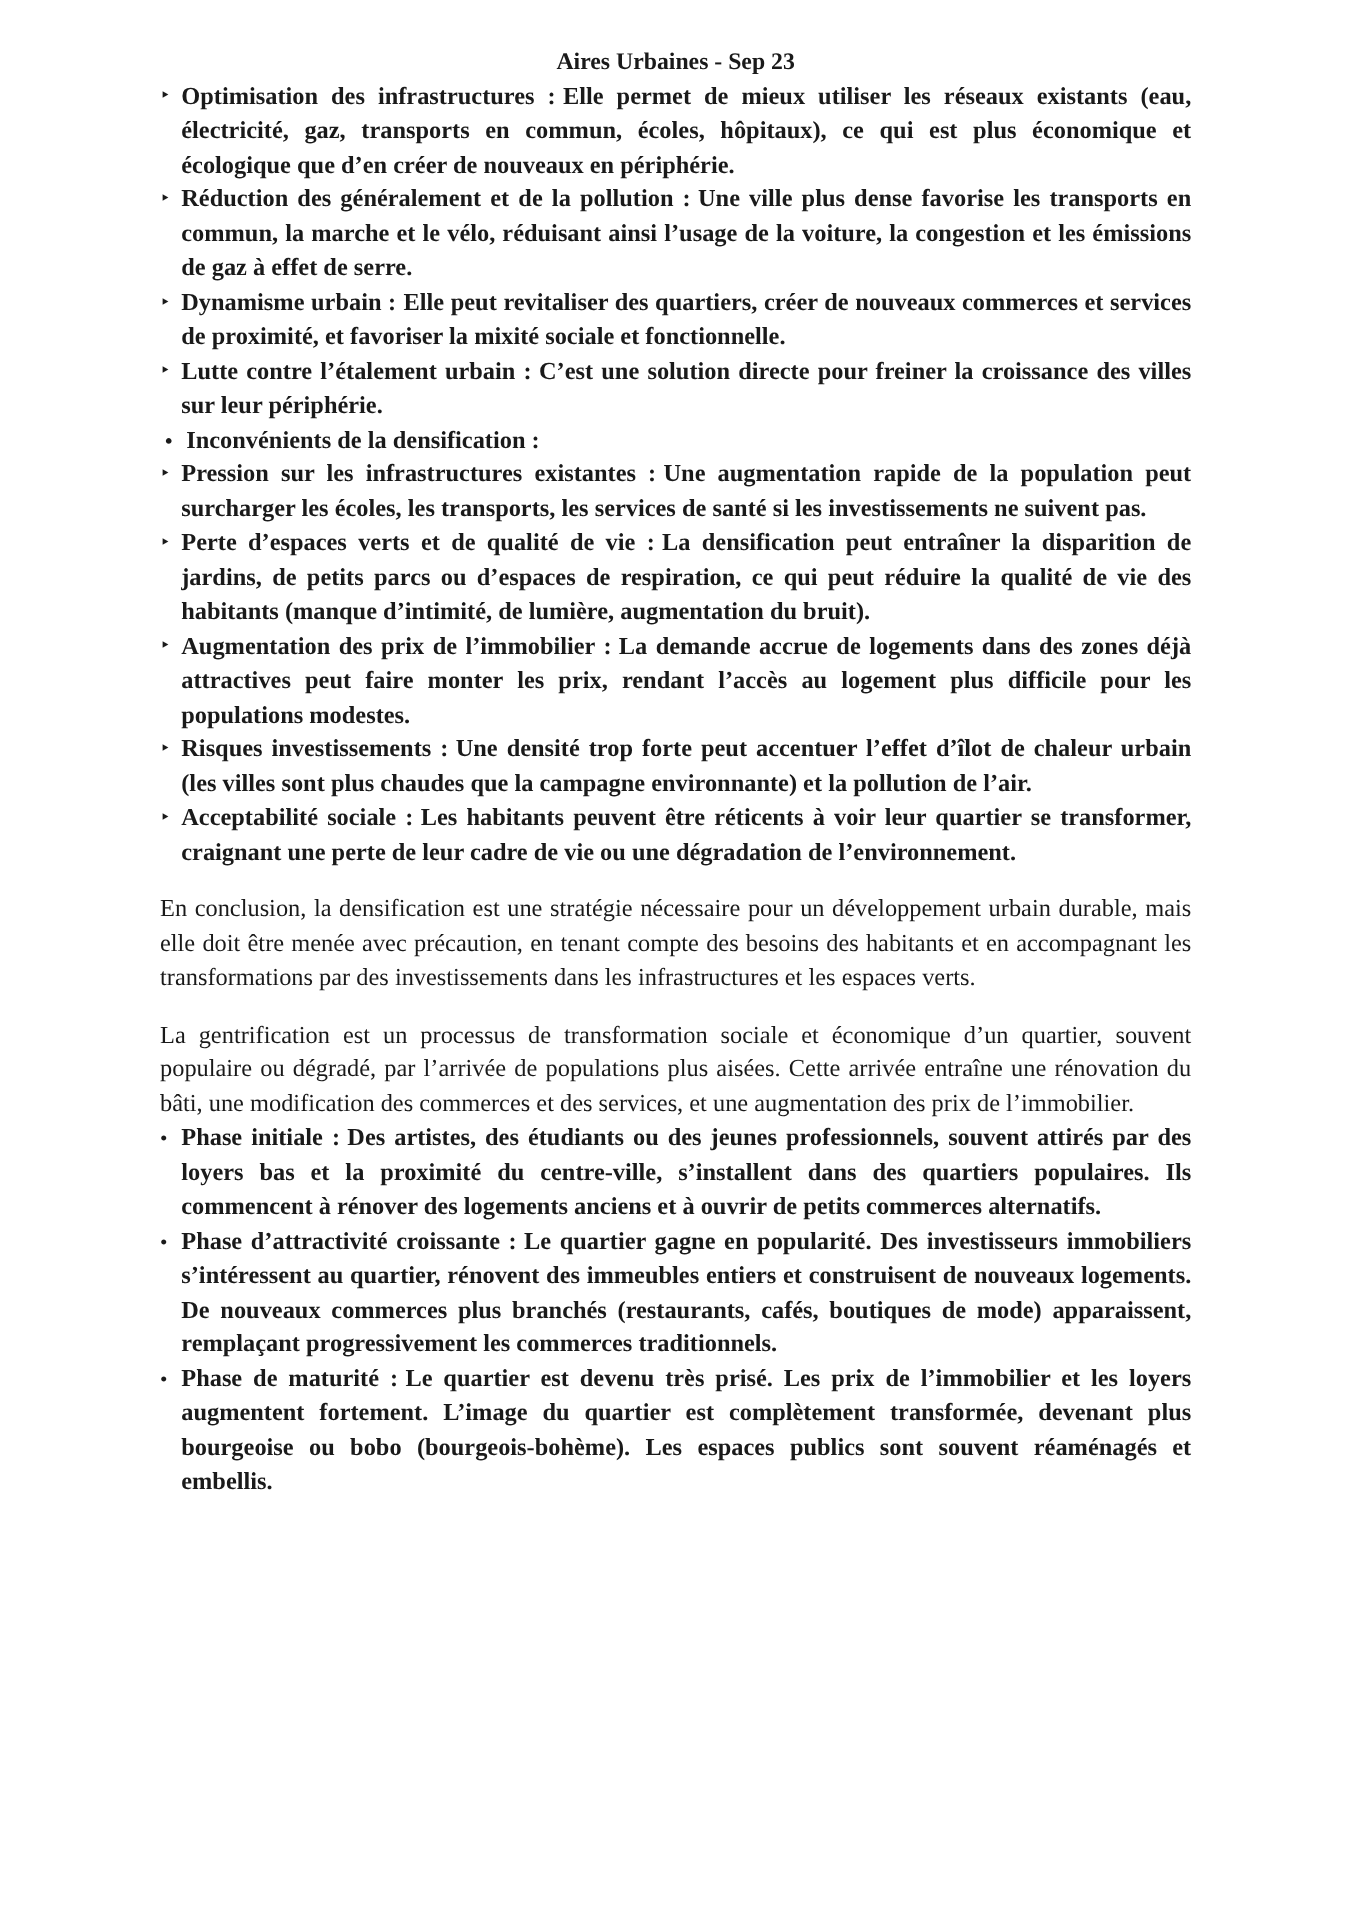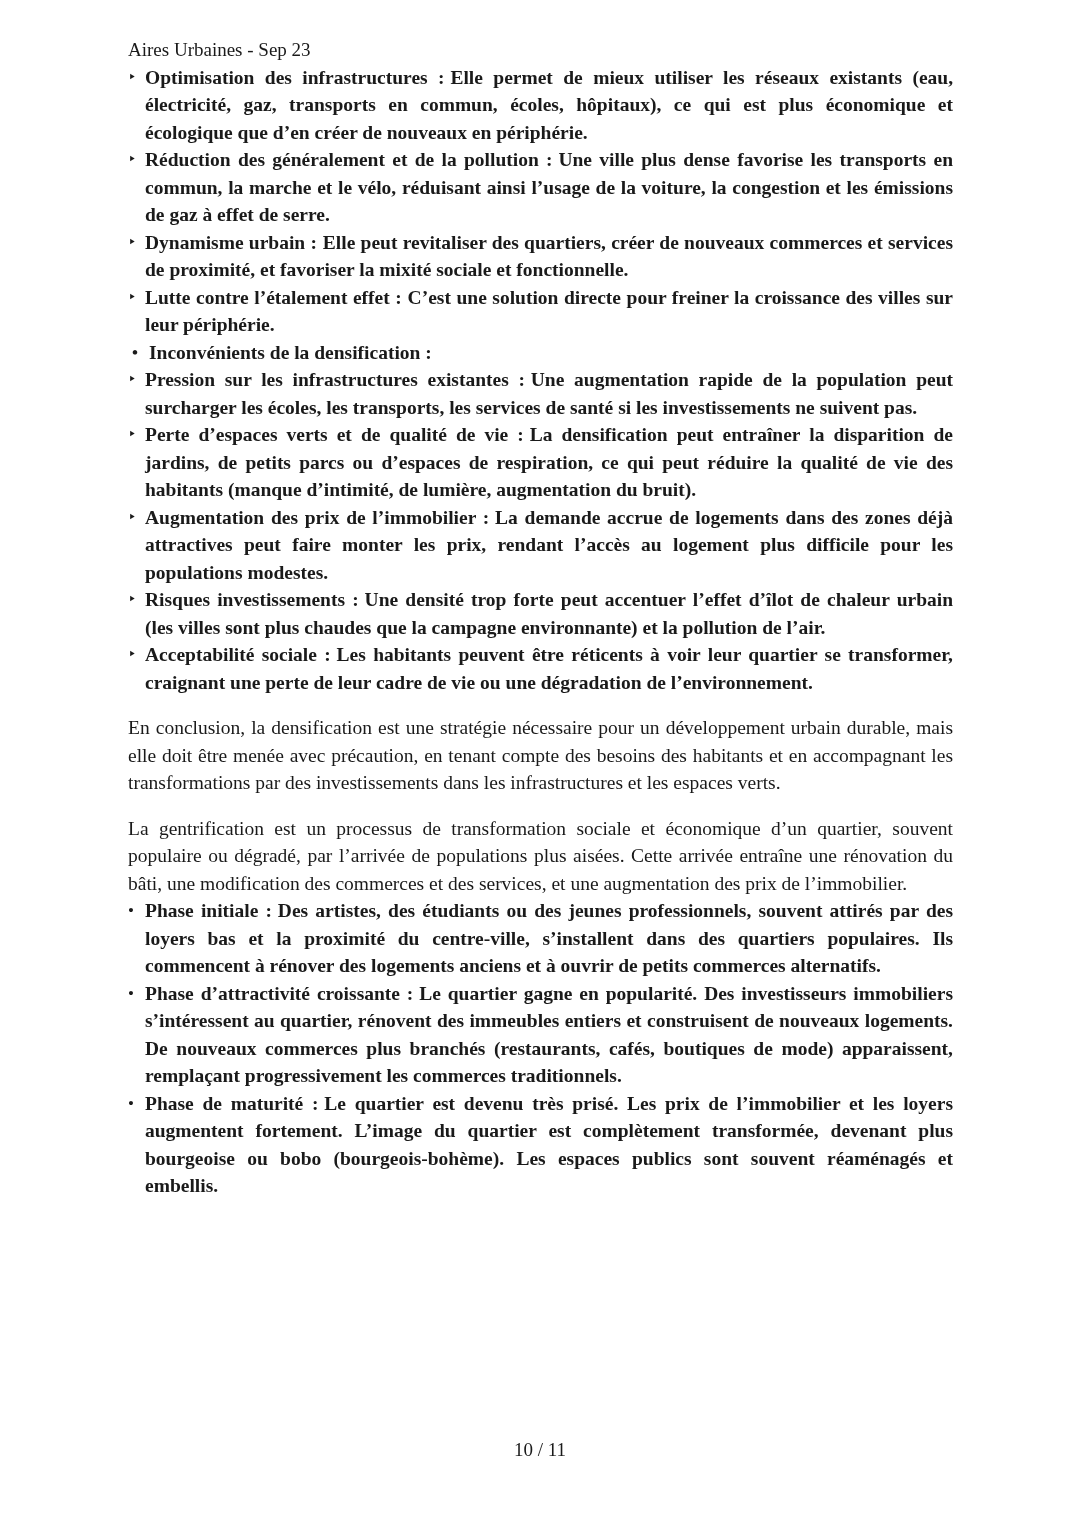--- a/index.html
+++ b/index.html
@@ -15,22 +15,23 @@
     background: #ffffff;
     box-sizing: border-box;
     padding: 36px 127px 0 128px;
     font-family: "Liberation Serif", "DejaVu Serif", serif;
     font-size: 19.5px;
     line-height: 27.5px;
     color: #1a1a1a;
     overflow: hidden;
   }
   .header {
-    text-align: left;
+    text-align: center;
     font-size: 19px;
+    font-weight: bold;
   }
   ul.blist {
     list-style: none;
     margin: 0;
     padding: 0;
   }
   ul.blist > li {
     display: flex;
     align-items: flex-start;
   }
@@ -103,21 +104,21 @@
     <li>
       <span class="bullet tri">‣</span>
       <div class="itxt"><strong>Réduction des généralement et de la pollution :</strong><span>Une ville plus dense favorise les transports en commun, la marche et le vélo, réduisant ainsi l’usage de la voiture, la congestion et les émissions de gaz à effet de serre.</span></div>
     </li>
     <li>
       <span class="bullet tri">‣</span>
       <div class="itxt"><strong>Dynamisme urbain :</strong><span>Elle peut revitaliser des quartiers, créer de nouveaux commerces et services de proximité, et favoriser la mixité sociale et fonctionnelle.</span></div>
     </li>
     <li>
       <span class="bullet tri">‣</span>
-      <div class="itxt"><strong>Lutte contre l’étalement effet :</strong><span>C’est une solution directe pour freiner la croissance des villes sur leur périphérie.</span></div>
+      <div class="itxt"><strong>Lutte contre l’étalement urbain :</strong><span>C’est une solution directe pour freiner la croissance des villes sur leur périphérie.</span></div>
     </li>
   </ul>
 
   <div class="lvl1-item">
     <span class="bullet dot">•</span>
     <div class="itxt">Inconvénients de la densification :</div>
   </div>
 
   <ul class="blist lvl2 drawbacks">
     <li>
@@ -156,15 +157,14 @@
     <li>
       <span class="bullet dot">•</span>
       <div class="itxt"><strong>Phase d’attractivité croissante :</strong><span>Le quartier gagne en popularité. Des investisseurs immobiliers s’intéressent au quartier, rénovent des immeubles entiers et construisent de nouveaux logements. De nouveaux commerces plus branchés (restaurants, cafés, boutiques de mode) apparaissent, remplaçant progressivement les commerces traditionnels.</span></div>
     </li>
     <li>
       <span class="bullet dot">•</span>
       <div class="itxt"><strong>Phase de maturité :</strong><span>Le quartier est devenu très prisé. Les prix de l’immobilier et les loyers augmentent fortement. L’image du quartier est complètement transformée, devenant plus bourgeoise ou bobo (bourgeois-bohème). Les espaces publics sont souvent réaménagés et embellis.</span></div>
     </li>
   </ul>
 
-  <div class="footer">10 / 11</div>
 
 </div>
 
 </body></html>

